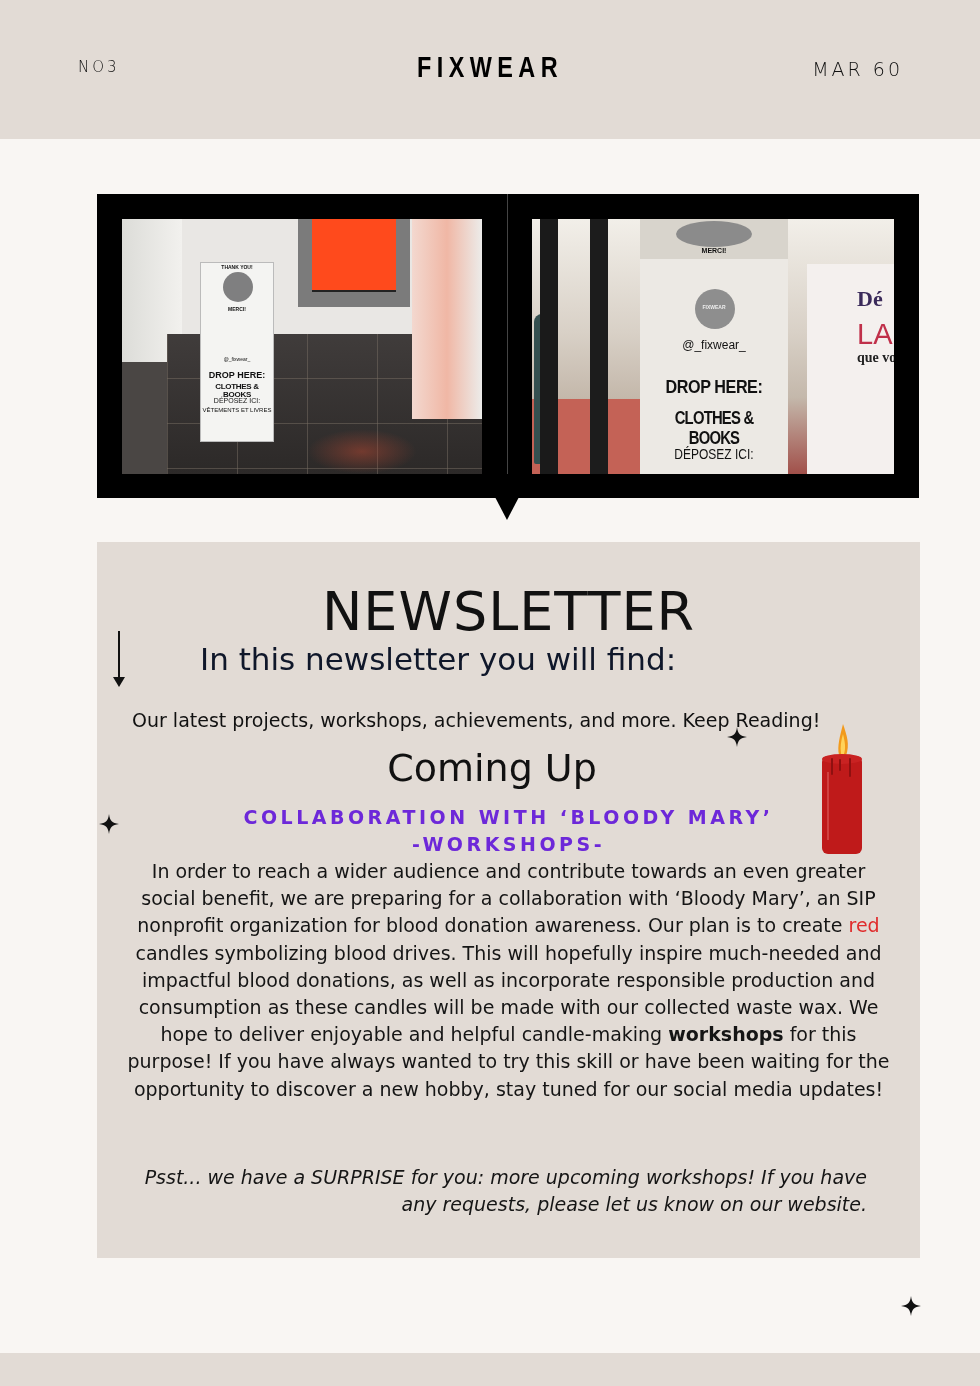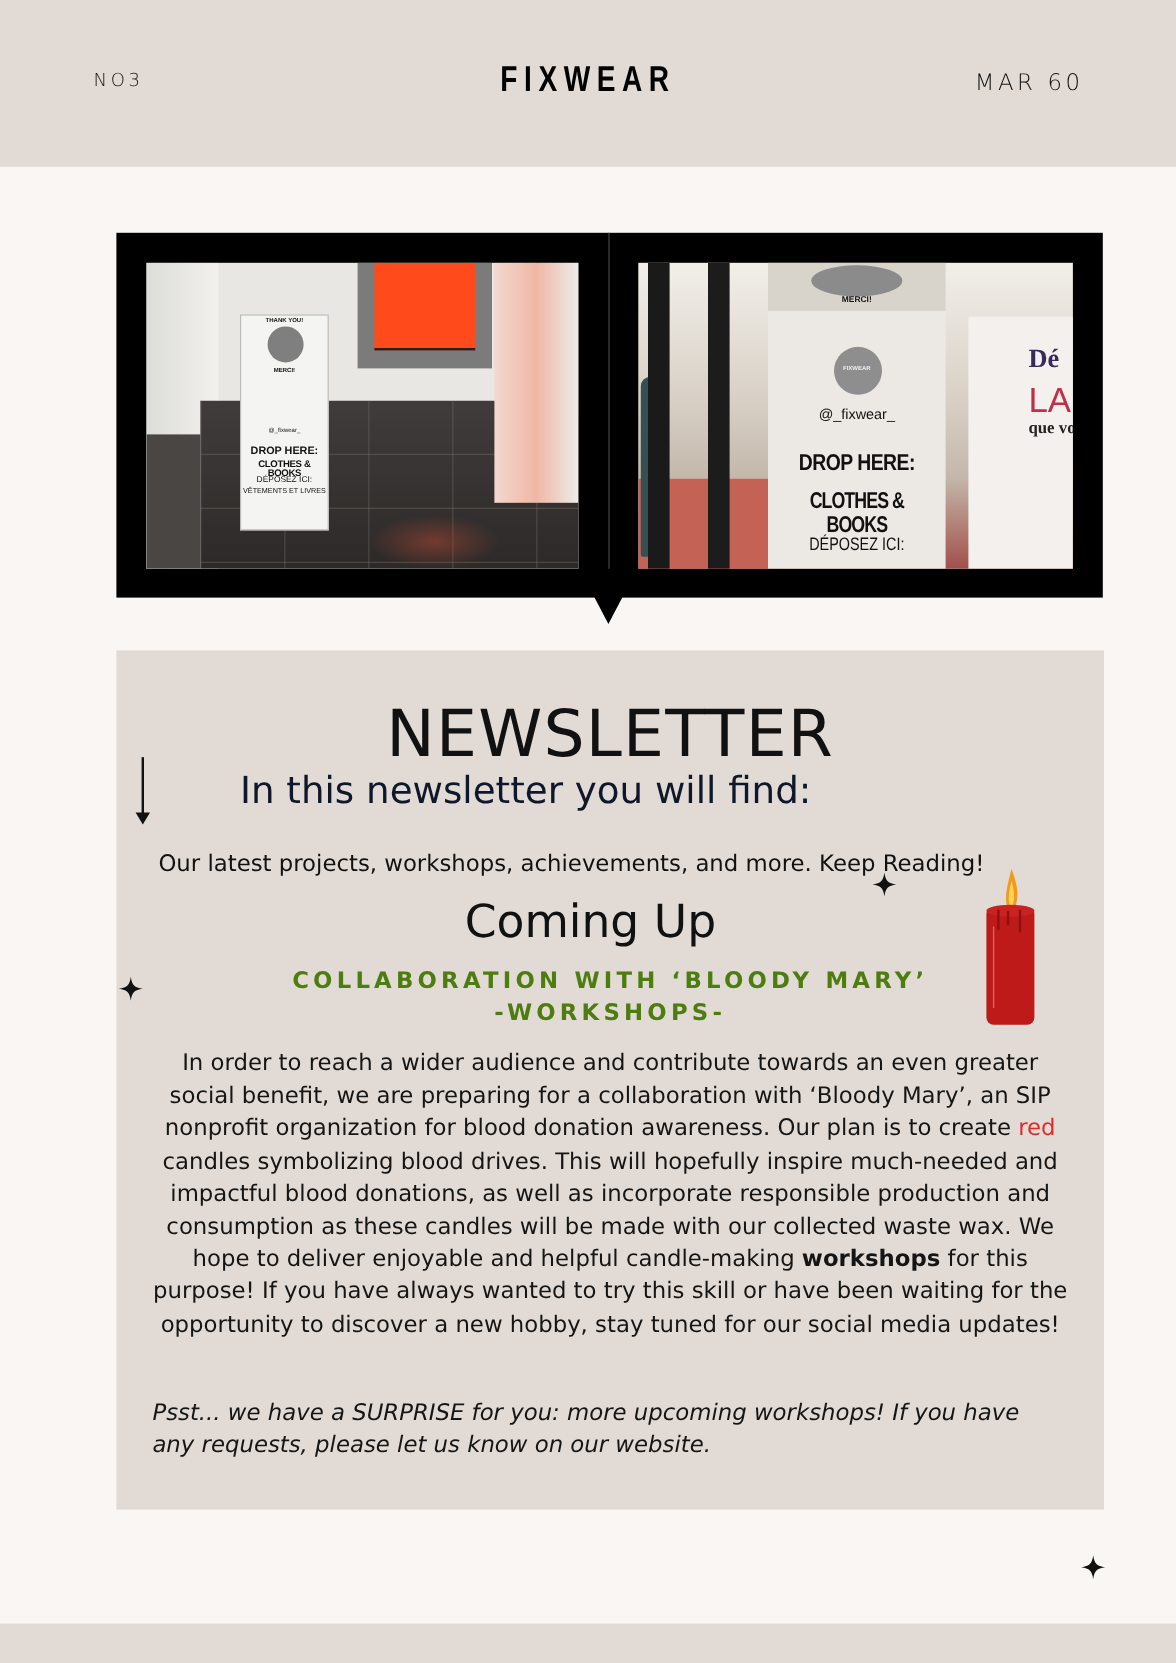--- a/index.html
+++ b/index.html
@@ -48,25 +48,25 @@
 
   .content { position: absolute; left: 97px; top: 542px; width: 823px; height: 716px; background: #e2dbd5; }
   .news-title { position:absolute; left:0; width:823px; top:40px; text-align:center; font-size:54px; font-weight:400; letter-spacing:1px; color:#111; line-height:60px; }
   .news-sub { position:absolute; left:103px; top:97px; font-size:31px; font-weight:400; color:#0f172a; line-height:40px; }
   .news-intro { position:absolute; left:35px; top:140px; font-size:19px; color:#111; line-height:24px; white-space:nowrap;margin-top:26px; }
   .arrow { position:absolute; left:16px; top:89px; width:12px; height:58px; }
   .arrow-line { position:absolute; left:5px; top:0; width:2px; height:50px; background:#111; }
   .arrow-head { position:absolute; left:0; top:46px; width:0; height:0; border-left:6px solid transparent; border-right:6px solid transparent; border-top:10px solid #111; }
 
   .coming { position:absolute; left:0; width:790px; top:202px; text-align:center; font-size:38px; color:#111; line-height:48px; }
-  .collab { position:absolute; left:0; width:823px; top:262px; text-align:center; font-size:19px; font-weight:700; letter-spacing:3.5px; line-height:27px; color:#4d7c0f; }
-  .body-text { position:absolute; left:30px; width:763px; top:331px; text-align:center; font-size:19px; line-height:27.2px; color:#151515; }
+  .collab { position:absolute; left:0; width:823px; top:262px; text-align:center; font-size:19px; font-weight:700; letter-spacing:3.5px; line-height:27px; color:#6d28d9; }
+  .body-text { position:absolute; left:30px; width:763px; top:316px; text-align:center; font-size:19px; line-height:27.2px; color:#151515; }
   .body-text .red { color:#e02b2b; }
   .body-text b { font-weight:700; }
-  .psst { position:absolute; left:30px; width:740px; top:622px; text-align:left; font-size:19px; font-style:italic; line-height:27px; color:#151515; }
+  .psst { position:absolute; left:30px; width:740px; top:622px; text-align:right; font-size:19px; font-style:italic; line-height:27px; color:#151515; }
 
   .star { position:absolute; width:20px; height:20px; }
   .star svg { width:100%; height:100%; display:block; }
   .candle { position:absolute; left:820px; top:722px; width:46px; height:135px; }
 
   .footer-band { position:absolute; left:0; top:1353px; width:980px; height:33px; background:#e2dbd5; }
 </style>
 </head>
 <body>
 

